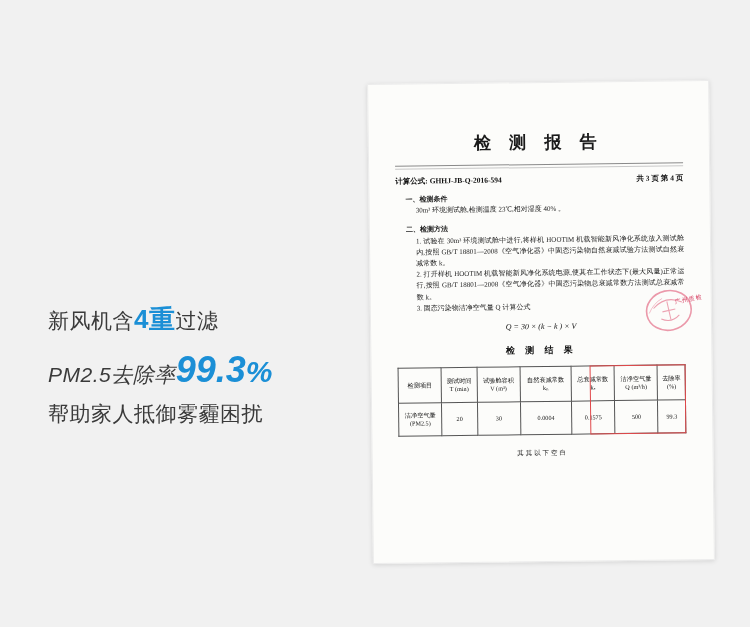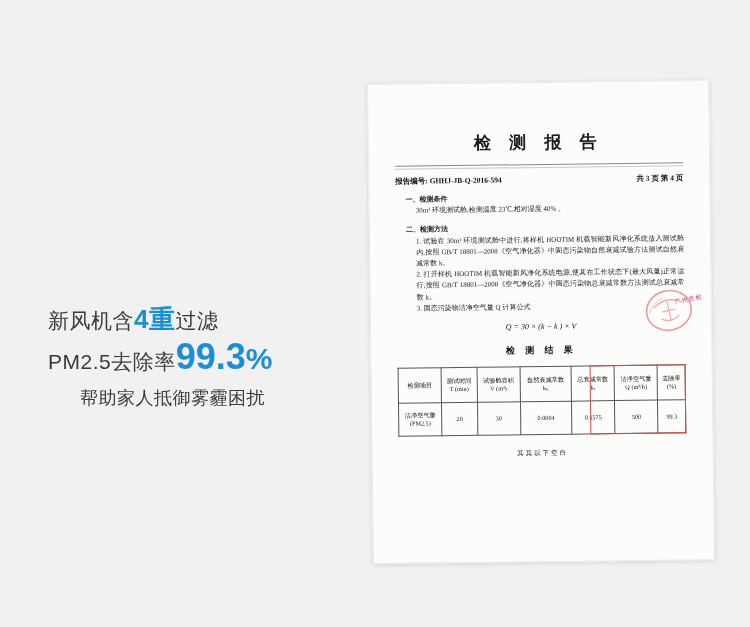--- a/index.html
+++ b/index.html
@@ -36,28 +36,28 @@
   .line1 {
     font-size: 21px;
     color: #3a3a3a;
     letter-spacing: 0.5px;
     margin-top: 24px;
   }
   .line2 {
     font-size: 21px;
     color: #3a3a3a;
     letter-spacing: 0.5px;
-    margin-top: 3px;
+    margin-top: 16px;
+    font-style: italic;
   }
   .line3 {
-    font-size: 18px;
+    font-size: 21px;
     color: #3a3a3a;
     letter-spacing: 0.5px;
     margin-top: 8px;
-    margin-left: 32px;
   }
   .hl-blue {
     color: #1b8fd6;
     font-size: 26px;
     font-weight: bold;
   }
   .hl-big {
     color: #1b8fd6;
     font-size: 36px;
     font-weight: bold;
@@ -237,21 +237,21 @@
   <div class="paper-wrap">
     <div class="paper">
       <div class="paper-inner">
 
         <div class="doc-title">检 测 报 告</div>
         <div class="title-rule"></div>
         <div class="title-rule thin"></div>
 
         <div class="docno-row">
           <div>
-            <span>报告编号:</span>
+            <span>计算公式:</span>
             <span>GHHJ-JB-Q-2016-594</span>
           </div>
           <div>共 3 页 第 4 页</div>
         </div>
 
         <div class="sec">
           <div class="sec-head">一、检测条件</div>
           <div class="sec-body">30m³ 环境测试舱,检测温度 23℃,相对湿度 40% 。</div>
         </div>
 

